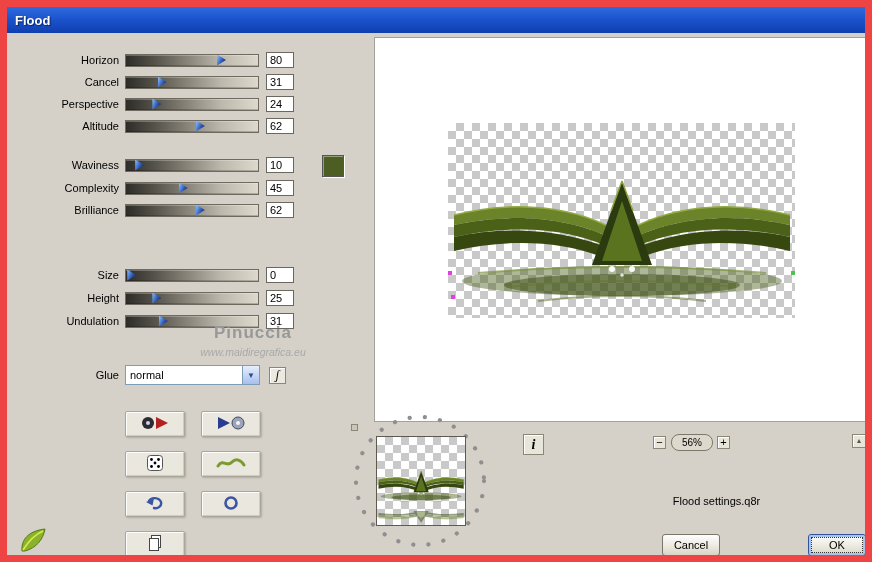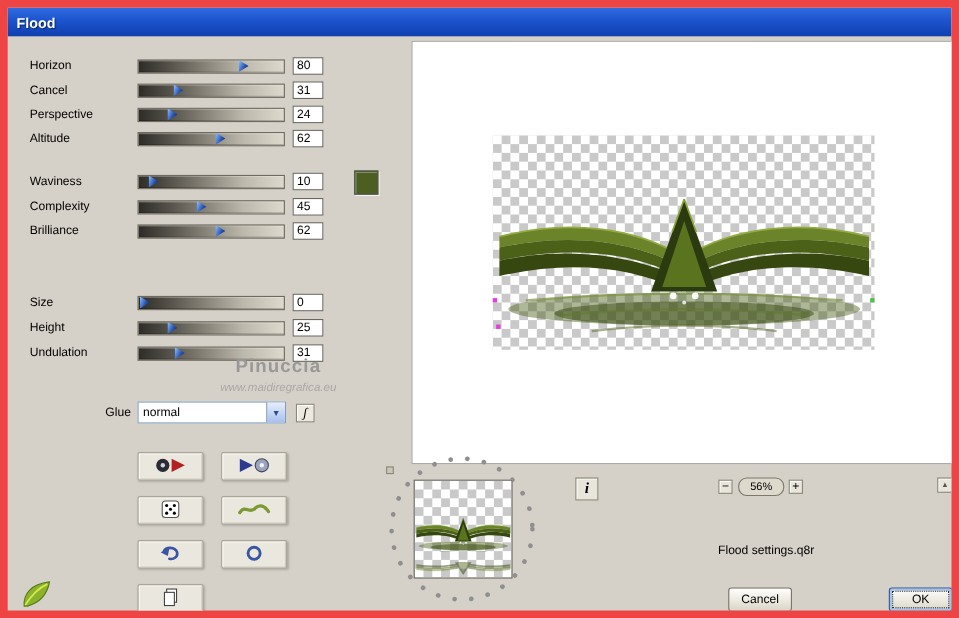--- a/index.html
+++ b/index.html
@@ -12,21 +12,21 @@
   
   .titlebar {
     position:absolute; left:0; top:0; width:100%; height:26px;
     background:linear-gradient(180deg,#2f6be0 0%,#1c54ce 45%,#0f3fae 100%);
     display:flex; align-items:center; padding-left:8px;
   }
   .titlebar .ttl { color:#fff; font-size:13px; font-weight:bold; text-shadow:1px 1px 1px #09246a; }
 
   
   .srow { position:absolute; left:20px; width:280px; height:16px; display:flex; align-items:center; }
-  .slabel { width:92px; padding-right:0; }
+  .slabel { width:92px; text-align:right; padding-right:0; }
   .track {
     position:relative; margin-left:6px; width:134px; height:13px;
     background:linear-gradient(to right,#2e2c28,#56534b 22%,#8b877c 48%,#bcb8ac 72%,#ddd9cd);
     border:1px solid #6e6a60;
     box-shadow:inset 0 1px 0 rgba(255,255,255,.25), inset 0 -1px 0 rgba(0,0,0,.2);
   }
   .marker {
     position:absolute; top:0; width:9px; height:11px;
     background:linear-gradient(115deg,#8cc4ff 0%,#2a55b4 55%,#0b1f4e 100%);
     clip-path:polygon(0 0,100% 50%,0 100%);
@@ -76,21 +76,21 @@
   .tool { position:absolute; background:#e8e5da; border:1px solid #8a8678;
     box-shadow:inset 1px 1px 0 #fff; display:flex; align-items:center; justify-content:center;
     font-size:11px; line-height:1; }
   .info { left:516px; top:427px; width:21px; height:21px;
     font-family:"Liberation Serif", serif; font-weight:bold; font-style:italic; font-size:14px; }
   .zminus { left:646px; top:429px; width:13px; height:13px; }
   .zplus  { left:710px; top:429px; width:13px; height:13px; }
   .pct { position:absolute; left:664px; top:427px; width:42px; height:17px; border:1px solid #7c786c;
     border-radius:8px; background:#ddd9cd; display:flex; align-items:center; justify-content:center; font-size:10px; }
   .scrollup { left:845px; top:427px; width:14px; height:14px; font-size:8px; color:#555; }
-  .settings-text { position:absolute; left:617px; top:488px; width:145px; text-align:center; font-size:11px; }
+  .settings-text { position:absolute; left:637px; top:488px; width:145px; text-align:center; font-size:11px; }
 
   .btn { position:absolute; width:58px; height:22px; border:1px solid #7a766a; border-radius:3px;
     background:linear-gradient(180deg,#fefefe,#ece9df 55%,#d9d5c8); font-size:11px;
     font-family:"Liberation Sans", sans-serif;
     display:flex; align-items:center; justify-content:center; }
   .cancel { left:655px; top:527px; }
   .ok { left:801px; top:527px; border:1px solid #2f539c; box-shadow:inset 0 0 0 2px #a9c3e8;
     outline:1px dotted #333; outline-offset:-4px; }
 
   .leaf { position:absolute; left:12px; top:520px; width:28px; height:26px; }

